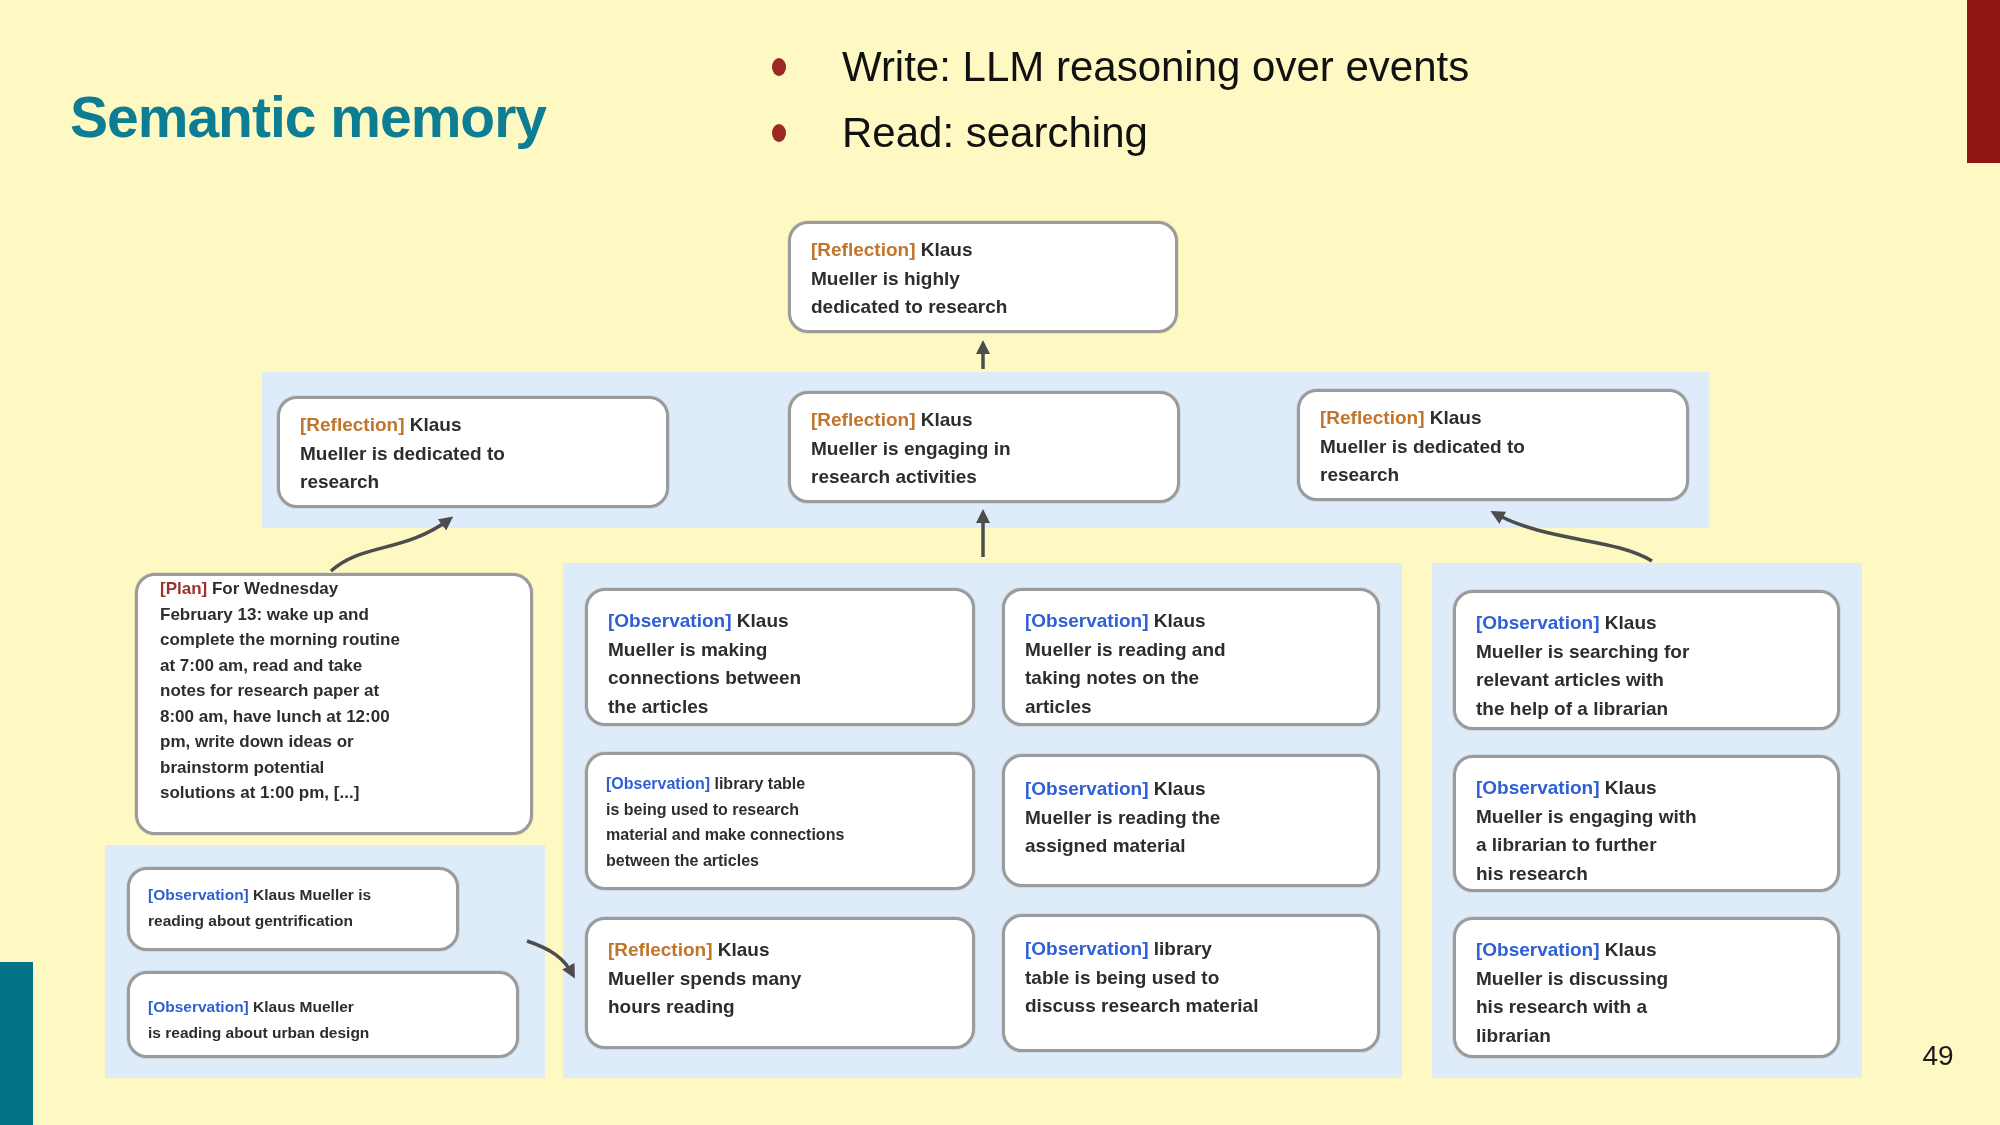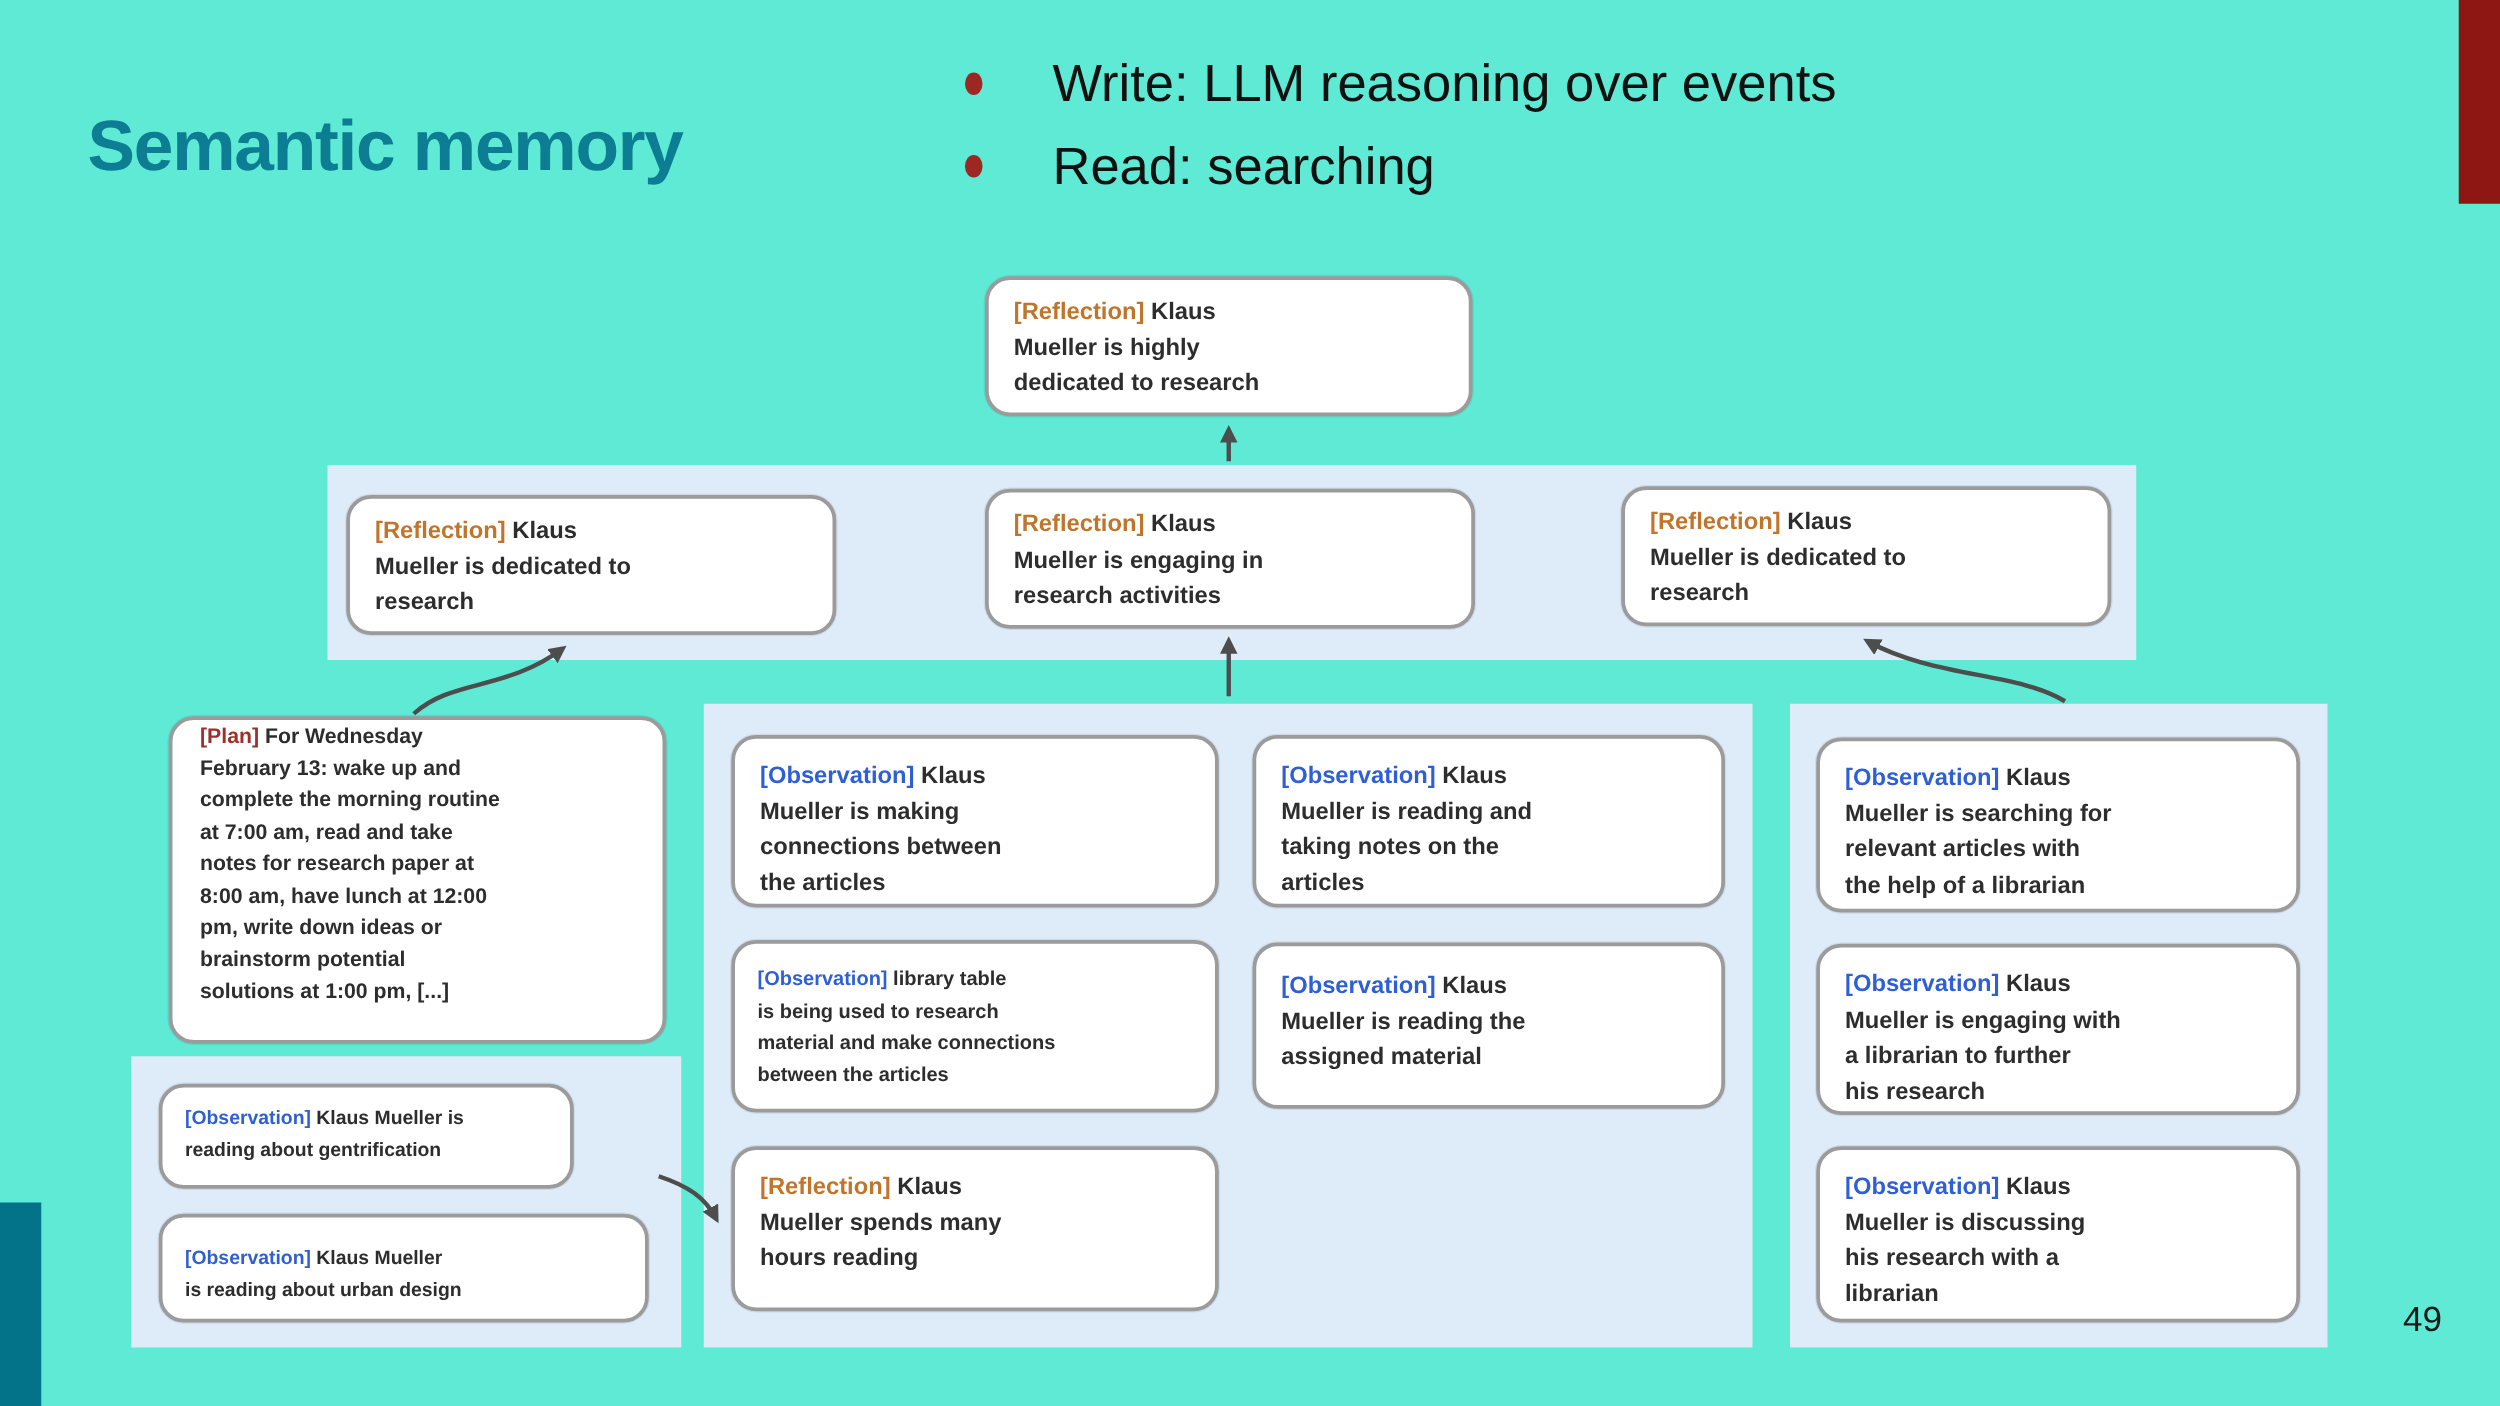--- a/index.html
+++ b/index.html
@@ -1,17 +1,17 @@
 <!DOCTYPE html>
 <html><head>
 <meta charset="utf-8">
 <style>
   html,body{margin:0;padding:0;background:#888;}
   .slide{
-    position:relative;width:2000px;height:1125px;background:#5eead4;
+    position:relative;width:2000px;height:1125px;background:#fef9c3;
     overflow:hidden;font-family:"Liberation Sans",sans-serif;
   }
   
   .title{
     position:absolute;left:70px;top:84px;margin:0;
     font-size:57px;font-weight:bold;color:#0c7d92;letter-spacing:-1px;
   }
   .bullets{position:absolute;left:772px;top:34px;margin:0;padding:0;list-style:none;}
   .bullets li{display:flex;align-items:center;height:66px;font-size:42px;color:#111;}
   .bullet-dot{
@@ -145,20 +145,23 @@
 between the articles</span></div>
 
   <div class="node n-m4"><span class="tag-observation">[Observation]</span> <span>Klaus
 Mueller is reading the
 assigned material</span></div>
 
   <div class="node n-m5"><span class="tag-reflection">[Reflection]</span> <span>Klaus
 Mueller spends many
 hours reading</span></div>
 
+  <div class="node n-m6"><span class="tag-observation">[Observation]</span> <span>library
+table is being used to
+discuss research material</span></div>
 
   <div class="node n-rc1"><span class="tag-observation">[Observation]</span> <span>Klaus
 Mueller is searching for
 relevant articles with
 the help of a librarian</span></div>
 
   <div class="node n-rc2"><span class="tag-observation">[Observation]</span> <span>Klaus
 Mueller is engaging with
 a librarian to further
 his research</span></div>

